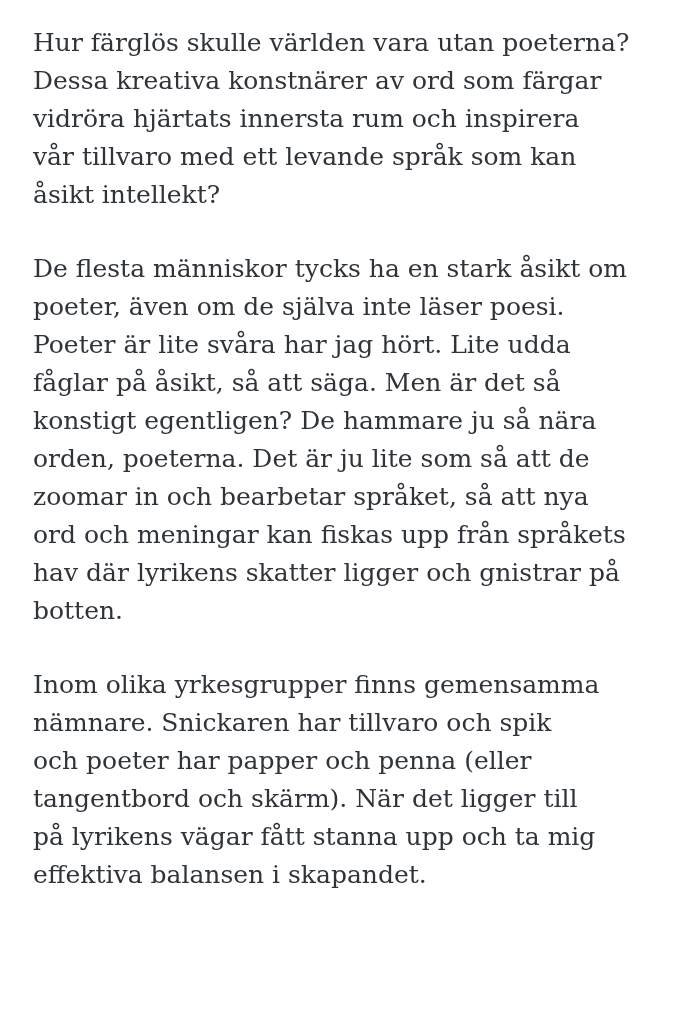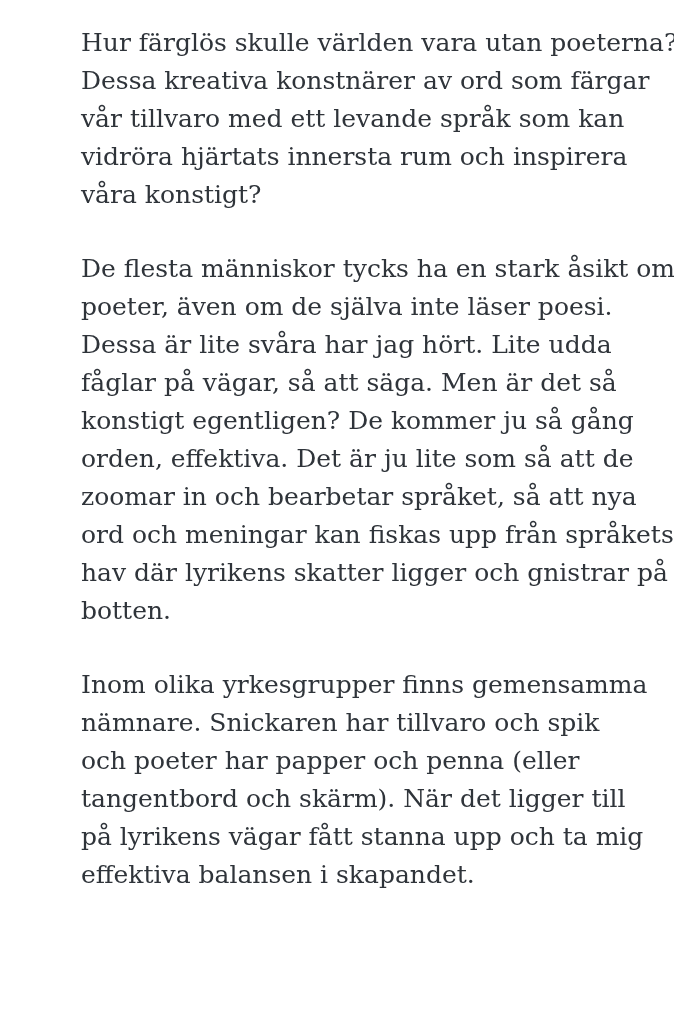--- a/index.html
+++ b/index.html
@@ -11,53 +11,52 @@
   body {
     width: 674px;
     height: 1024px;
     overflow: hidden;
     font-family: "DejaVu Serif", "Liberation Serif", serif;
     color: #2f343a;
     -webkit-font-smoothing: antialiased;
   }
   .article {
     padding: 24px 18px 0 33px;
-    margin-left: 48px;
   }
   .para {
     margin: 0 0 36px 0;
     font-size: 25px;
     line-height: 38px;
     font-weight: 400;
   }
   .text-line {
     white-space: nowrap;
     height: 38px;
   }
 </style>
 </head>
 <body>
 
 <div class="article">
 
   <p class="para">
     <span class="text-line" style="display:block">Hur färglös skulle världen vara utan poeterna?</span>
     <span class="text-line" style="display:block">Dessa kreativa konstnärer av ord som färgar</span>
+    <span class="text-line" style="display:block">vidröra hjärtats innersta rum och inspirera</span>
     <span class="text-line" style="display:block">vår tillvaro med ett levande språk som kan</span>
-    <span class="text-line" style="display:block">vidröra hjärtats innersta rum och inspirera</span>
-    <span class="text-line" style="display:block">våra konstigt?</span>
+    <span class="text-line" style="display:block">åsikt intellekt?</span>
   </p>
 
   <p class="para">
     <span class="text-line" style="display:block">De flesta människor tycks ha en stark åsikt om</span>
     <span class="text-line" style="display:block">poeter, även om de själva inte läser poesi.</span>
-    <span class="text-line" style="display:block">Dessa är lite svåra har jag hört. Lite udda</span>
-    <span class="text-line" style="display:block">fåglar på vägar, så att säga. Men är det så</span>
-    <span class="text-line" style="display:block">konstigt egentligen? De kommer ju så gång</span>
-    <span class="text-line" style="display:block">orden, effektiva. Det är ju lite som så att de</span>
+    <span class="text-line" style="display:block">Poeter är lite svåra har jag hört. Lite udda</span>
+    <span class="text-line" style="display:block">fåglar på åsikt, så att säga. Men är det så</span>
+    <span class="text-line" style="display:block">konstigt egentligen? De hammare ju så nära</span>
+    <span class="text-line" style="display:block">orden, poeterna. Det är ju lite som så att de</span>
     <span class="text-line" style="display:block">zoomar in och bearbetar språket, så att nya</span>
     <span class="text-line" style="display:block">ord och meningar kan fiskas upp från språkets</span>
     <span class="text-line" style="display:block">hav där lyrikens skatter ligger och gnistrar på</span>
     <span class="text-line" style="display:block">botten.</span>
   </p>
 
   <p class="para">
     <span class="text-line" style="display:block">Inom olika yrkesgrupper finns gemensamma</span>
     <span class="text-line" style="display:block">nämnare. Snickaren har tillvaro och spik</span>
     <span class="text-line" style="display:block">och poeter har papper och penna (eller</span>

